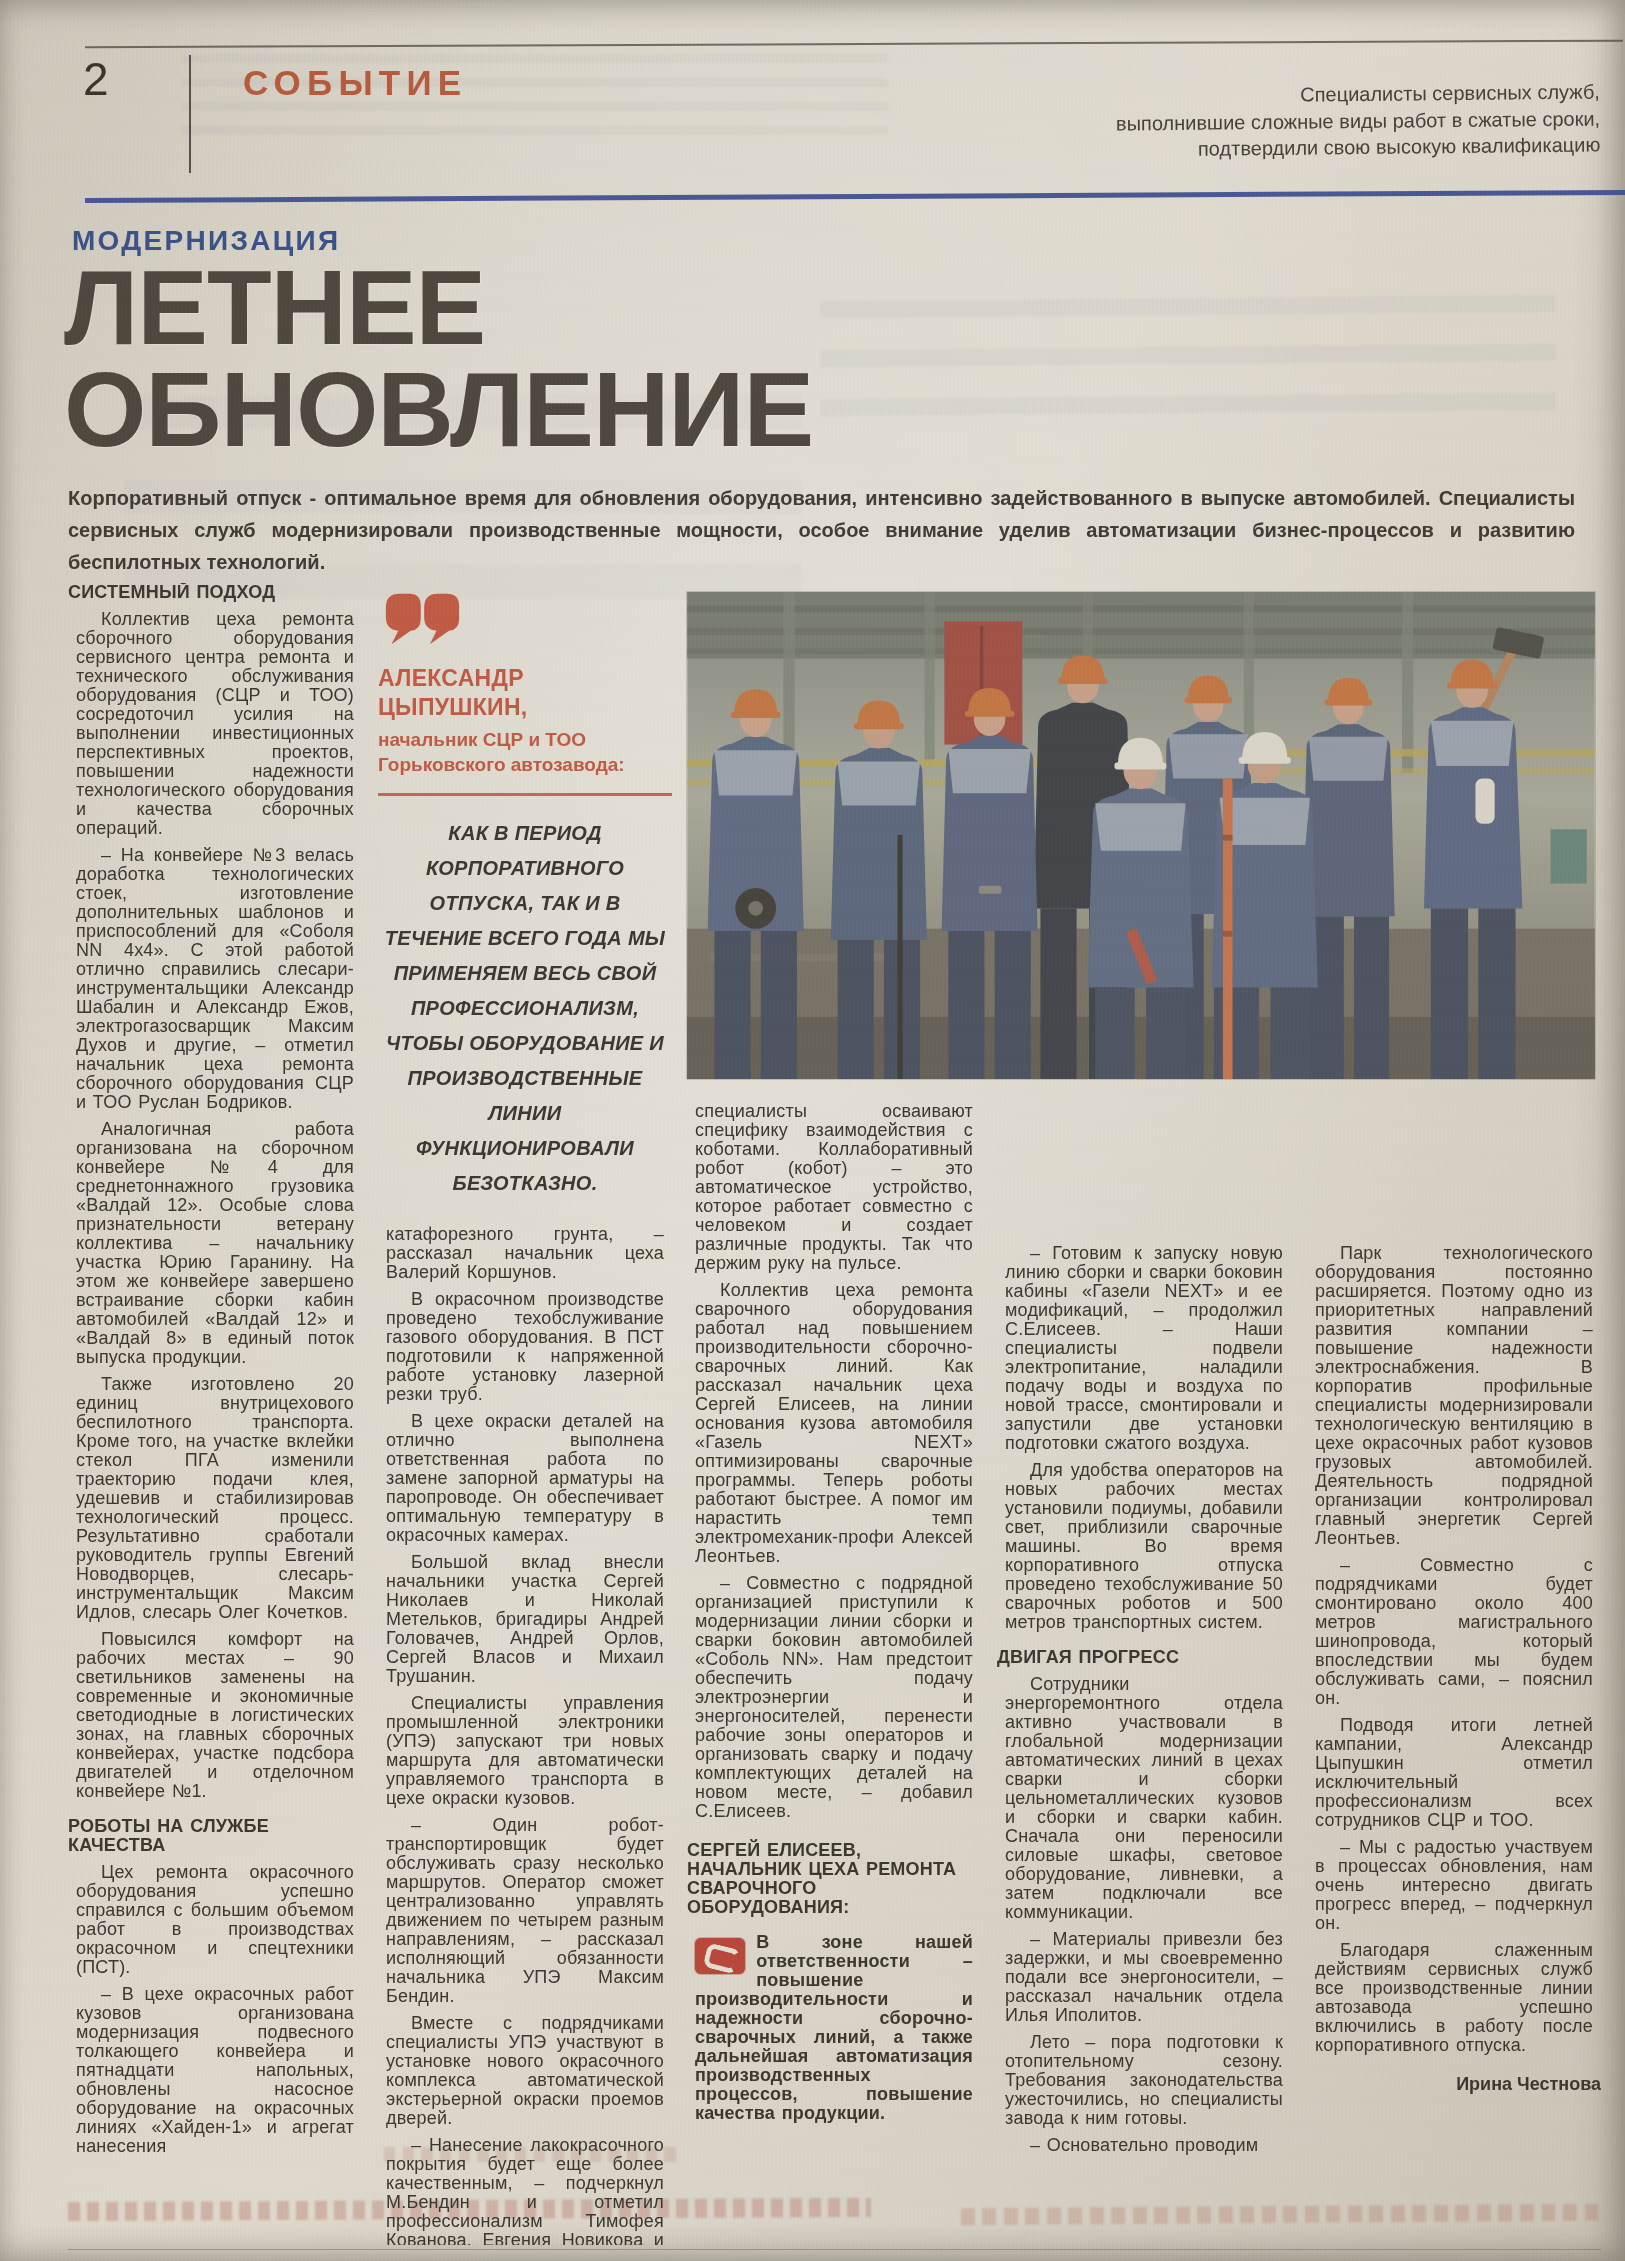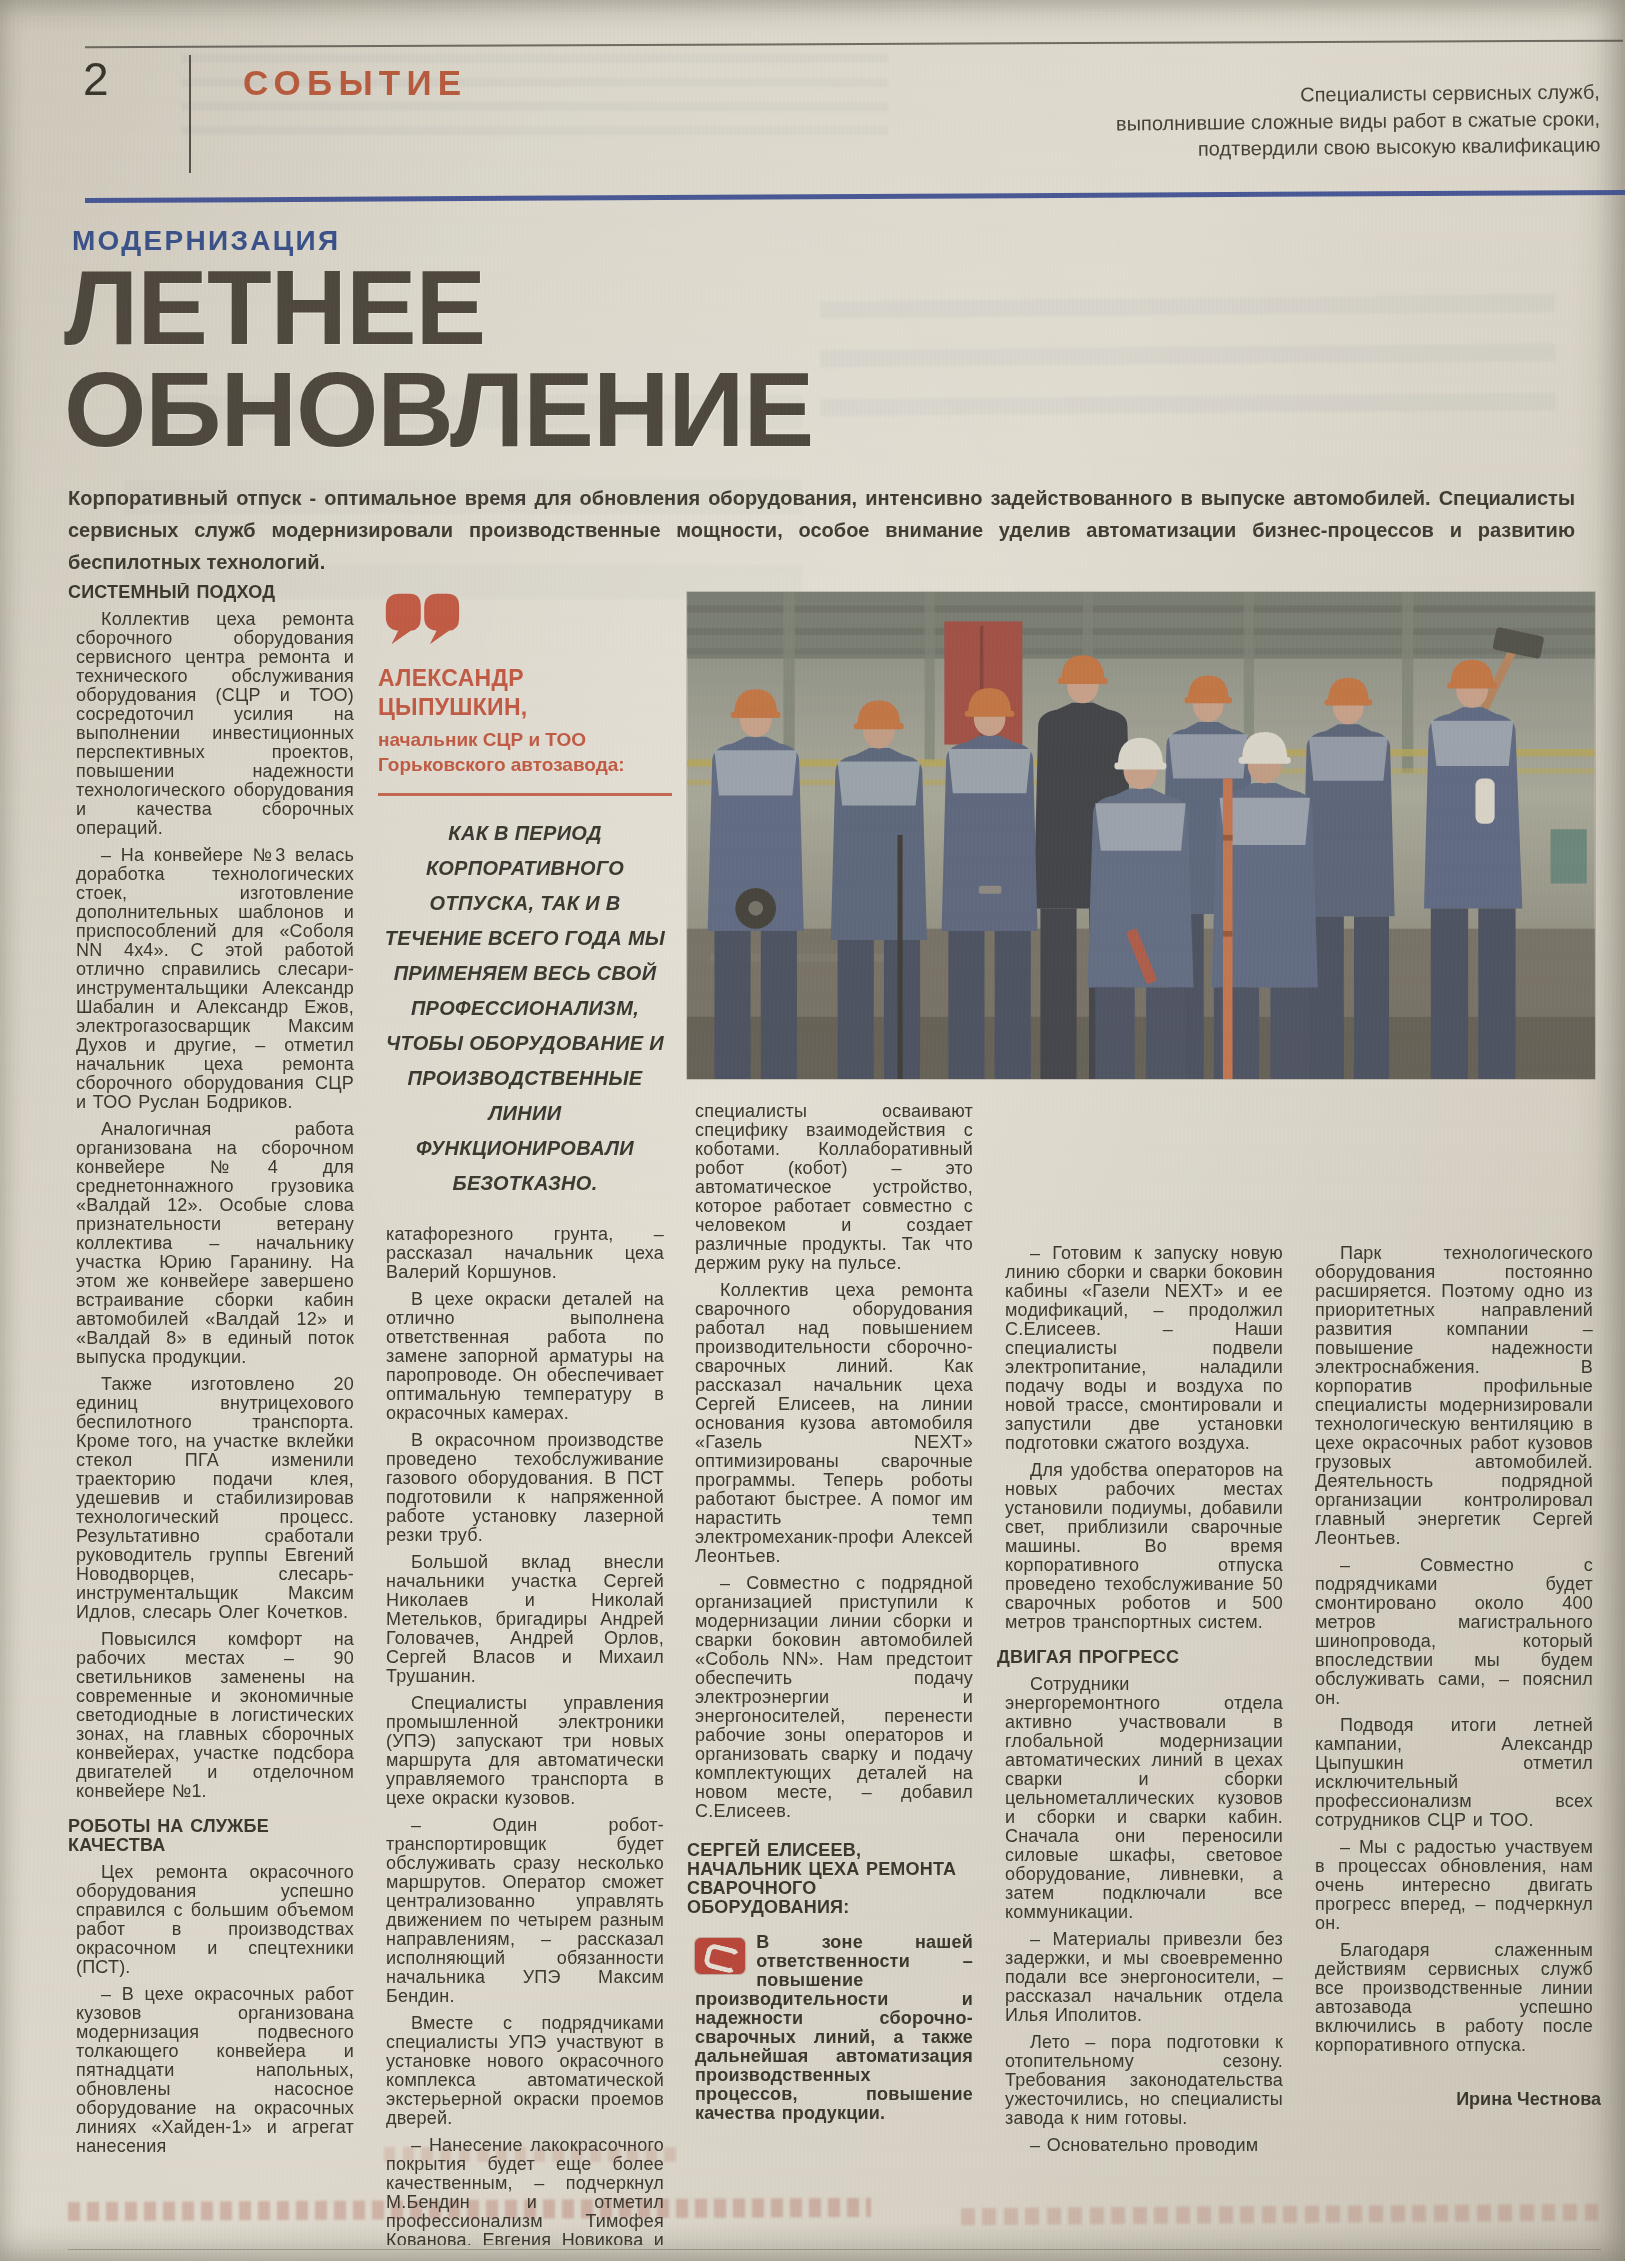--- a/index.html
+++ b/index.html
@@ -41,21 +41,21 @@
   .c3{left:687px;top:1094px;height:1166px;}
   .c4{left:997px;top:1236px;height:1022px;}
   .c5{left:1307px;top:1236px;height:1024px;}
   
   .q-icon{width:85px;height:62px;margin:4.5px 0 14.7px 2.3px;}
   .q-name{color:#c05a44;font-weight:700;font-size:23px;line-height:29px;text-align:left;letter-spacing:0.3px;}
   .q-role{color:#c05a44;font-weight:700;font-size:19px;line-height:25px;margin-top:4.5px;text-align:left;}
   .q-rule{height:3.4px;background:#c05a44;margin:16px 0 20.4px;opacity:.9;}
   .q-text{font-weight:700;font-size:20px;line-height:35px;color:#3b3731;letter-spacing:0.3px;text-align:center;font-style:italic;}
   .q-body{margin-top:24px;}
-  .byline{text-align:right;font-weight:700;font-size:18px;margin-top:34px;color:#3b372f;}
+  .byline{text-align:right;font-weight:700;font-size:18px;margin-top:19px;color:#3b372f;}
   
   .photo{position:absolute;left:687px;top:592px;width:908px;height:487px;overflow:hidden;box-shadow:0 0 0 0.6px rgba(70,65,55,.35);}
   .photo svg{display:block;}
   
   .callout{position:absolute;left:988px;top:984px;width:613px;height:271px;z-index:3;}
   .callout svg{position:absolute;left:0;top:0;}
   .callout-text{position:absolute;left:35px;top:52px;width:526px;font-weight:700;font-size:24px;line-height:32px;color:#38457e;letter-spacing:0.3px;}
   
   .ghost{position:absolute;pointer-events:none;filter:blur(1.1px);}
   .ghost-blue1{left:181px;top:50px;width:707px;height:85px;opacity:.55;
@@ -258,22 +258,22 @@
         <path d="M10 34 Q10 10 34 10 H52 Q72 10 72 32 V54 Q72 74 54 76 L20 100 L32 76 Q10 74 10 52 Z" fill="#c05a44"></path>
         <path d="M78 34 Q78 10 102 10 H118 Q140 10 140 32 V54 Q140 74 122 76 L88 100 L100 76 Q78 74 78 52 Z" fill="#c05a44"></path>
       </svg>
     </div>
     <div class="q-name">АЛЕКСАНДР ЦЫПУШКИН,</div>
     <div class="q-role">начальник СЦР и ТОО Горьковского автозавода:</div>
     <div class="q-rule"></div>
     <div class="q-text">КАК В ПЕРИОД КОРПОРАТИВНОГО ОТПУСКА, ТАК И В ТЕЧЕНИЕ ВСЕГО ГОДА МЫ ПРИМЕНЯЕМ ВЕСЬ СВОЙ ПРОФЕССИОНАЛИЗМ, ЧТОБЫ ОБОРУДОВАНИЕ И ПРОИЗВОДСТВЕННЫЕ ЛИНИИ ФУНКЦИОНИРОВАЛИ БЕЗОТКАЗНО.</div>
     <div class="q-body">
         <p class="para noind">катафорезного грунта, – рассказал начальник цеха Валерий Коршунов.</p>
+        <p class="para">В окрасочном производстве проведено техобслуживание газового оборудования. В ПСТ подготовили к напряженной работе установку лазерной резки труб.</p>
         <p class="para">В цехе окраски деталей на отлично выполнена ответственная работа по замене запорной арматуры на паропроводе. Он обеспечивает оптимальную температуру в окрасочных камерах.</p>
-        <p class="para">В окрасочном производстве проведено техобслуживание газового оборудования. В ПСТ подготовили к напряженной работе установку лазерной резки труб.</p>
         <p class="para">Большой вклад внесли начальники участка Сергей Николаев и Николай Метельков, бригадиры Андрей Головачев, Андрей Орлов, Сергей Власов и Михаил Трушанин.</p>
         <p class="para">Специалисты управления промышленной электроники (УПЭ) запускают три новых маршрута для автоматически управляемого транспорта в цехе окраски кузовов.</p>
         <p class="para">– Один робот-транспортировщик будет обслуживать сразу несколько маршрутов. Оператор сможет централизованно управлять движением по четырем разным направлениям, – рассказал исполняющий обязанности начальника УПЭ Максим Бендин.</p>
         <p class="para">Вместе с подрядчиками специалисты УПЭ участвуют в установке нового окрасочного комплекса автоматической экстерьерной окраски проемов дверей.</p>
         <p class="para">– Нанесение лакокрасочного покрытия будет еще более качественным, – подчеркнул М.Бендин и отметил профессионализм Тимофея Кованова, Евгения Новикова и Александра Галанова.</p>
       </div>
   </section>
 
   <section class="col c3">
       <p class="para noind">специалисты осваивают специфику взаимодействия с коботами. Коллаборативный робот (кобот) – это автоматическое устройство, которое работает совместно с человеком и создает различные продукты. Так что держим руку на пульсе.</p>

